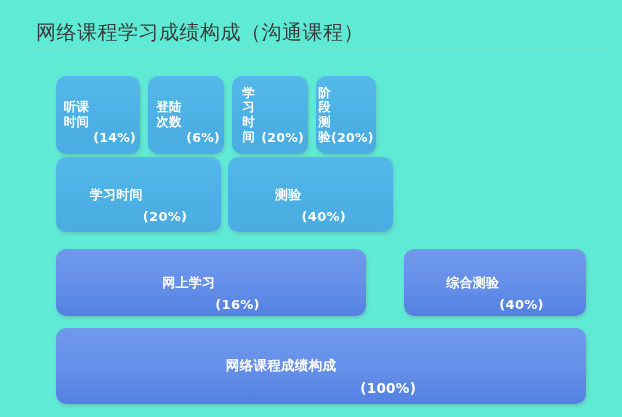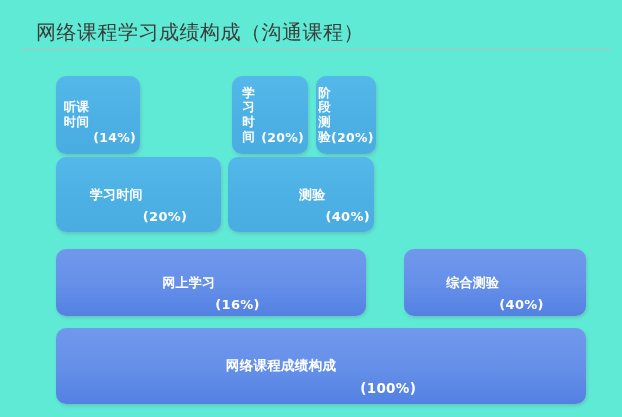--- a/index.html
+++ b/index.html
@@ -80,21 +80,21 @@
   
   .r1 { top: 76px; height: 78px; font-size: 12.5px; }
   .r1-0 { left: 56px;  width: 84px; }
   .r1-1 { left: 148px; width: 76px; }
   .r1-2 { left: 232px; width: 76px; }
   .r1-3 { left: 316px; width: 60px; }
 
   
   .r2 { top: 157px; height: 75px; font-size: 13px; }
   .r2-0 { left: 56px;  width: 165px; }
-  .r2-1 { left: 228px; width: 146px; justify-content: flex-end; }
+  .r2-1 { left: 228px; width: 165px; }
 
   
   .r3 { top: 249px; height: 67px; font-size: 13px; }
   .r3-0 { left: 56px;  width: 310px; }
   .r3-1 { left: 404px; width: 182px; }
 
   
   .r4 { top: 328px; height: 76px; font-size: 13.5px; gap: 24px; }
   .r4-0 { left: 56px; width: 530px; }
 </style>
@@ -102,20 +102,24 @@
 <body>
 
 <div id="slide">
 
   <div class="title">网络课程学习成绩构成（沟通课程）</div>
   <div class="title-rule"></div>
 
   <div class="box tier-light r1 r1-0">
     <span class="lbl">听课时间</span>
     <span class="pct">(14%)</span>
+  </div>
+  <div class="box tier-light r1 r1-1">
+    <span class="lbl">登陆次数</span>
+    <span class="pct">(6%)</span>
   </div>
   <div class="box tier-light r1 r1-2">
     <span class="lbl">学习时间</span>
     <span class="pct">(20%)</span>
   </div>
   <div class="box tier-light r1 r1-3">
     <span class="lbl">阶段测验</span>
     <span class="pct">(20%)</span>
   </div>
 

